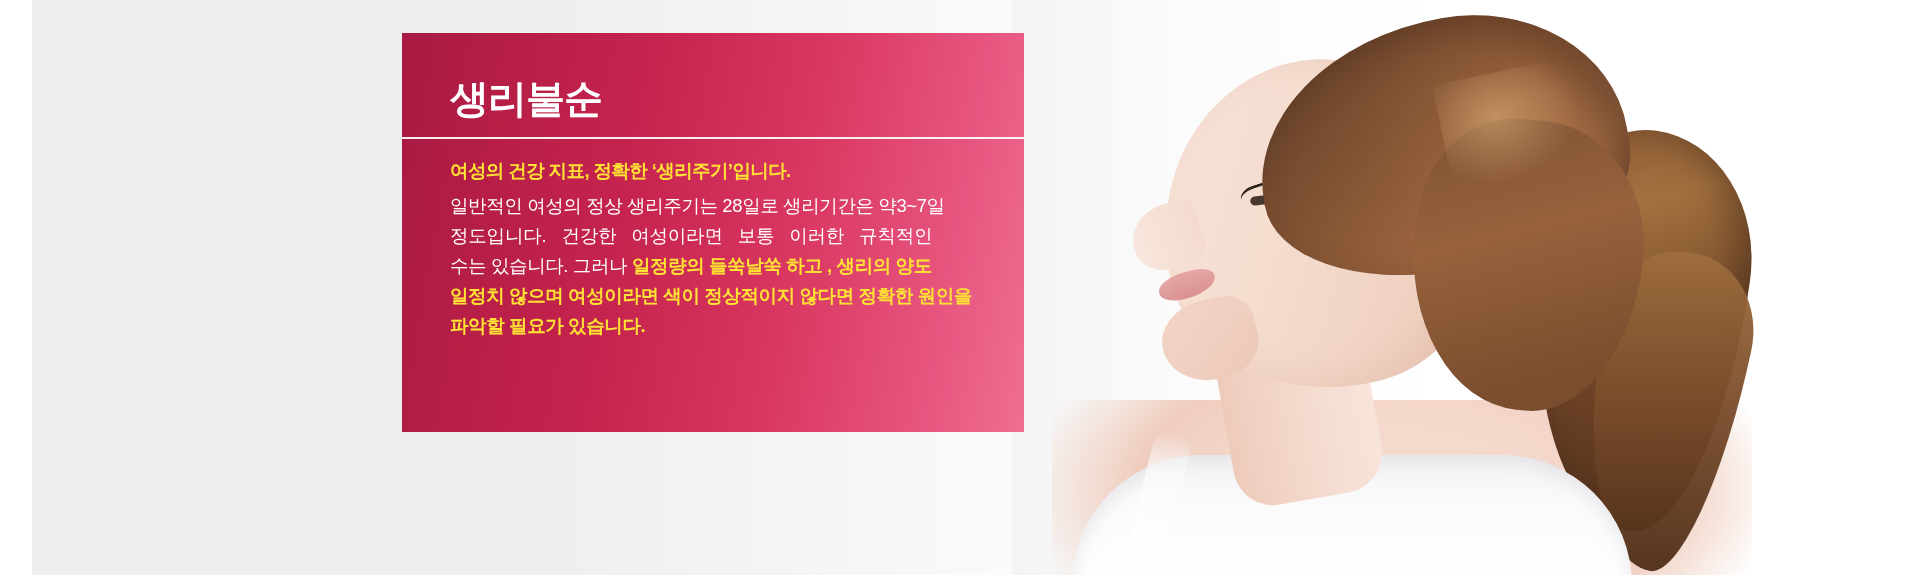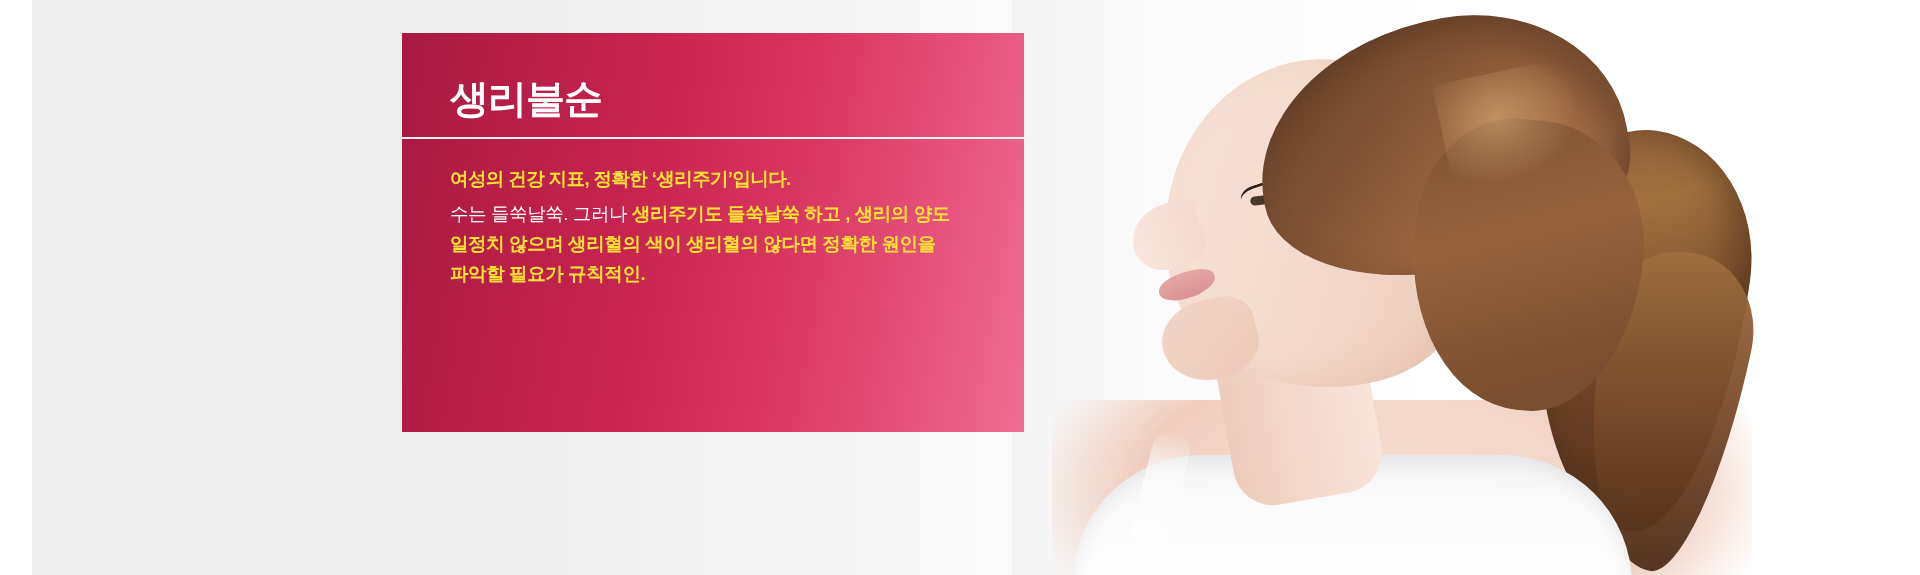--- a/index.html
+++ b/index.html
@@ -266,21 +266,21 @@
     padding: 0 0 16px 0;
   }
   .panel-rule {
     width: 622px;
     margin-left: -48px;
     height: 2px;
     background: #ffffff;
     opacity: .92;
   }
   .panel-body {
-    padding-top: 27px;
+    padding-top: 19px;
   }
   .lead {
     color: #ffe234;
     font-size: 18.5px;
     font-weight: bold;
     letter-spacing: -0.6px;
     line-height: 1.45;
     margin: 0 0 6px 0;
     white-space: nowrap;
   }
@@ -342,21 +342,23 @@
 
     <h1 class="panel-title">생리불순</h1>
 
     <div class="panel-rule"></div>
 
     <div class="panel-body">
 
       <p class="lead">여성의 건강 지표, 정확한 ‘생리주기’입니다.</p>
 
       <p class="para">
-        <span class="line"><span>수는 들쑥날쑥. 그러나 </span><span class="hl">생리주기도 들쑥날쑥 하고 , 생리의 양도</span></span>
-        <span class="line hl-line">일정치 않으며 생리혈의 색이 생리혈의 않다면 정확한 원인을</span>
-        <span class="line hl-line">파악할 필요가 규칙적인.</span>
+        <span class="line">일반적인 여성의 정상 생리주기는 28일로 생리기간은 약3~7일</span>
+        <span class="line spaced">정도입니다. 건강한 여성이라면 보통 이러한 규칙적인</span>
+        <span class="line"><span>수는 있습니다. 그러나 </span><span class="hl">일정량의 들쑥날쑥 하고 , 생리의 양도</span></span>
+        <span class="line hl-line">일정치 않으며 여성이라면 색이 정상적이지 않다면 정확한 원인을</span>
+        <span class="line hl-line">파악할 필요가 있습니다.</span>
       </p>
 
     </div>
   </div>
 
 </div>
 
 </body></html>

